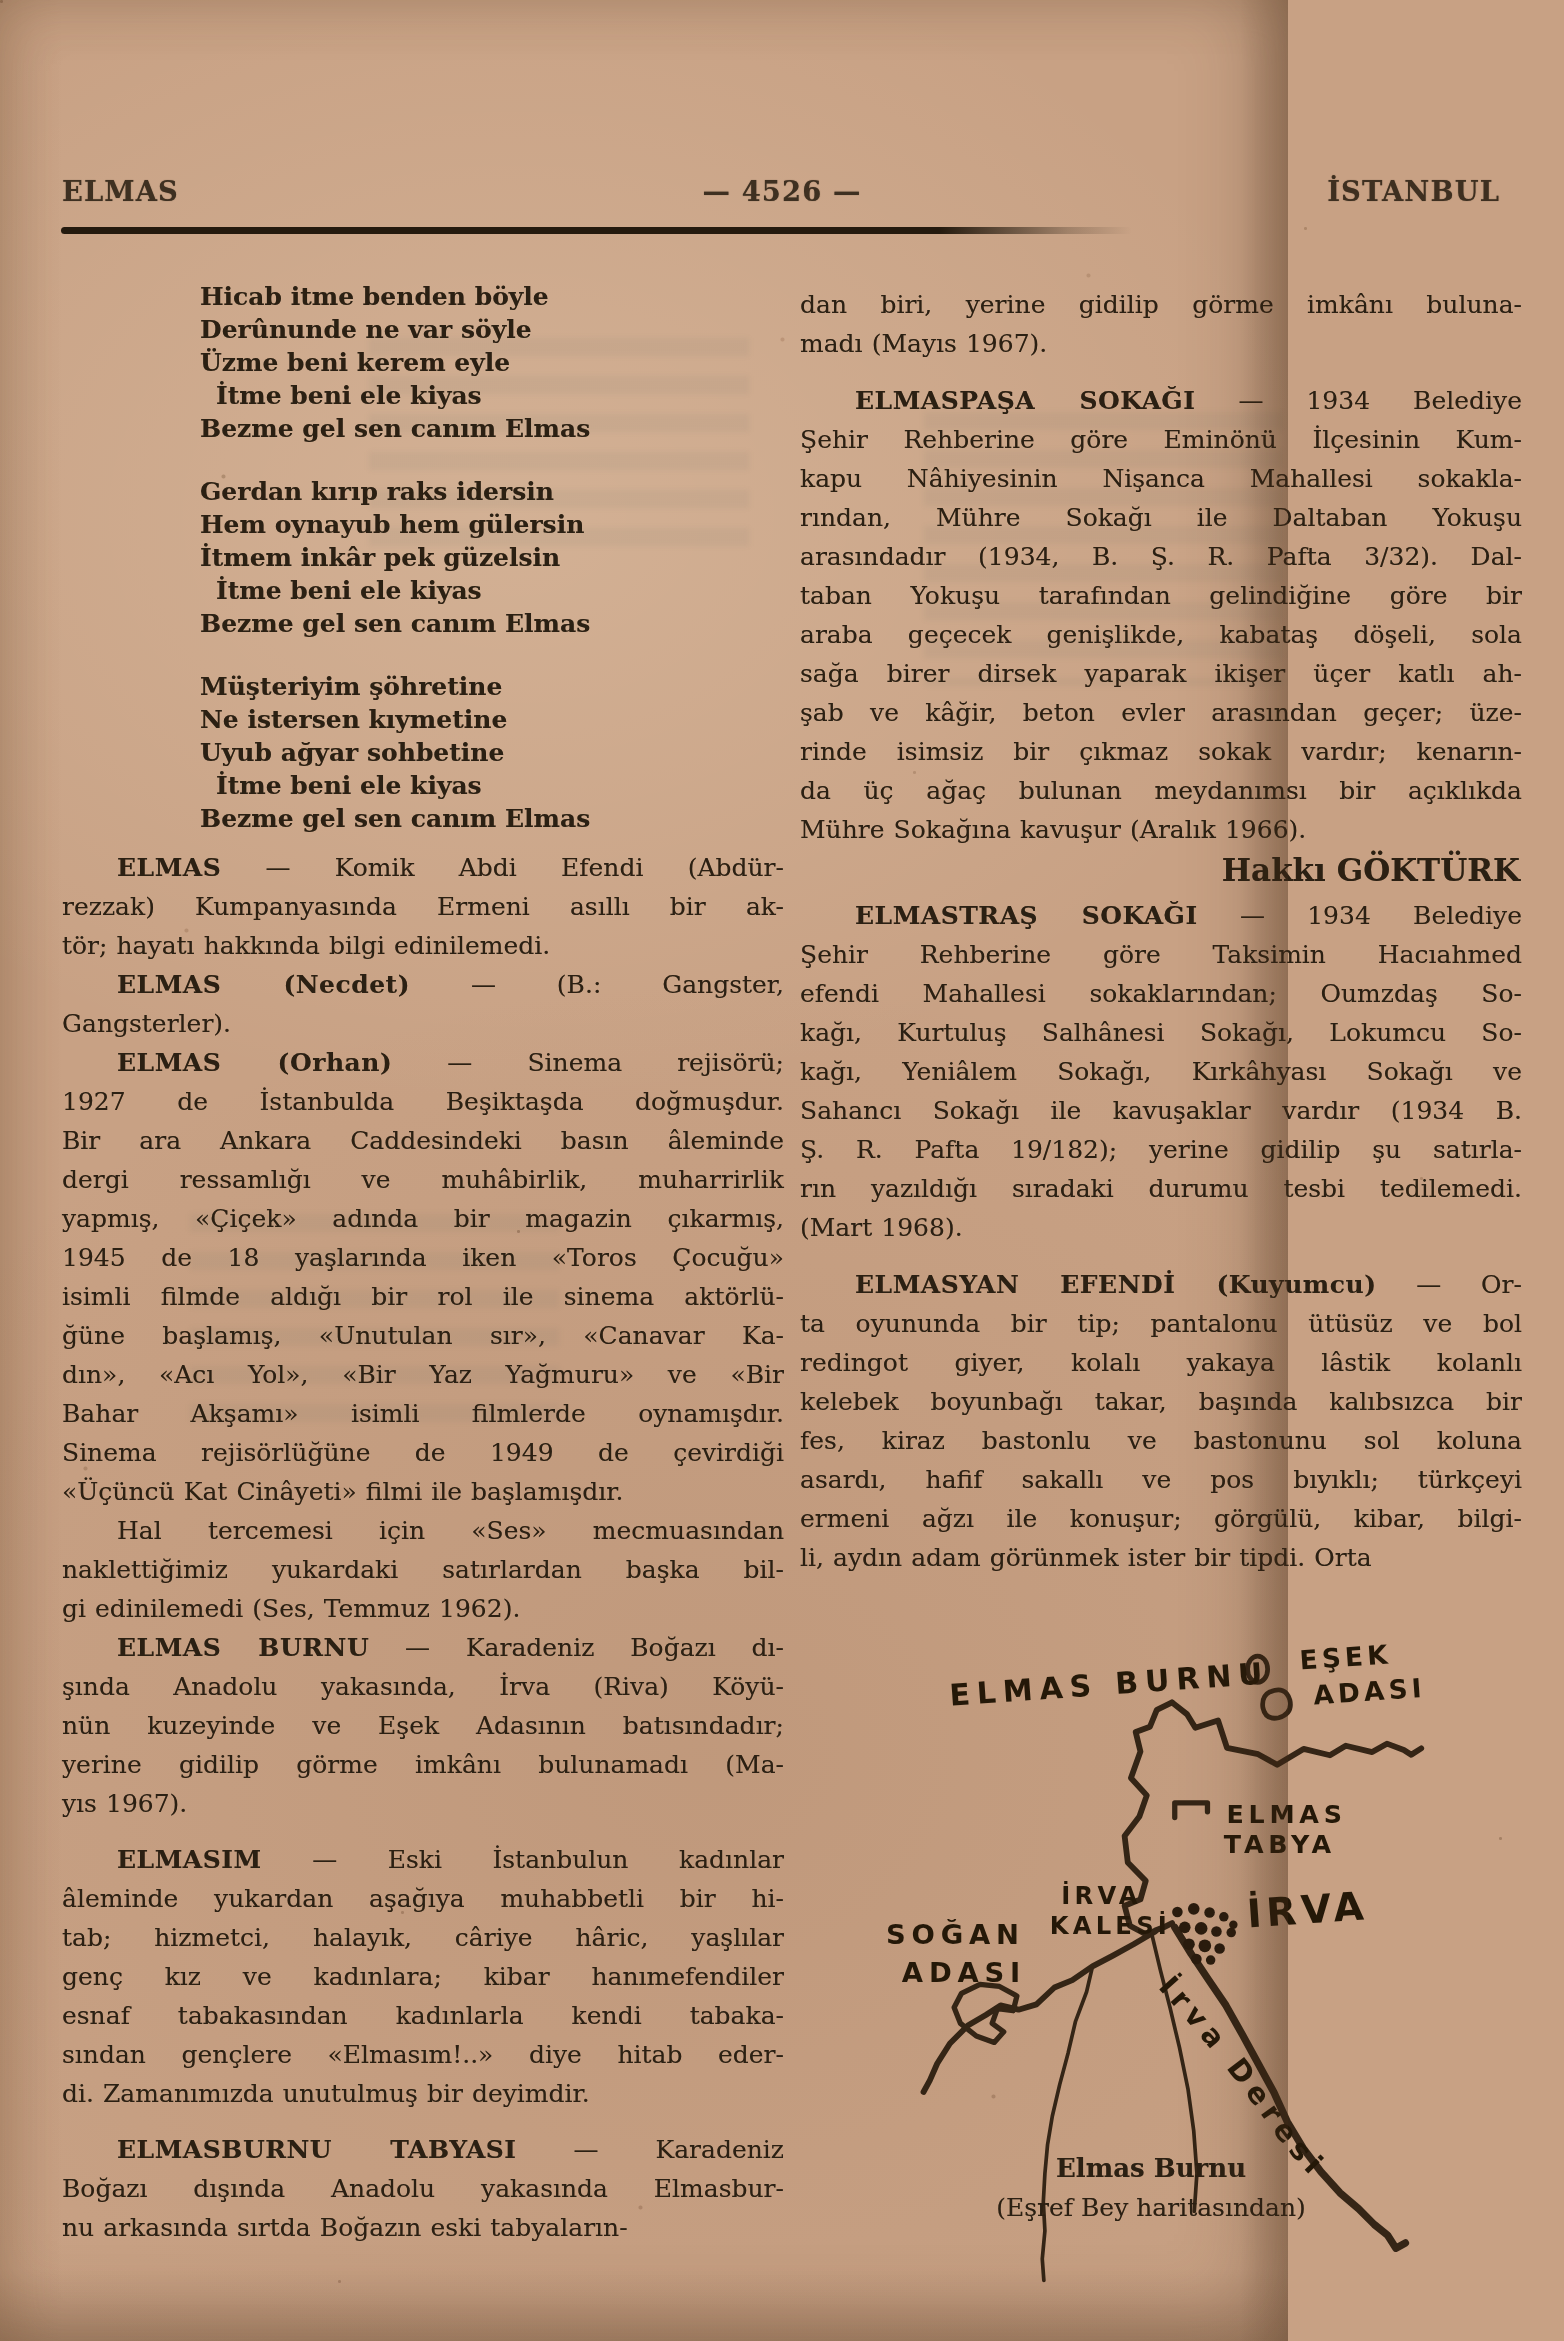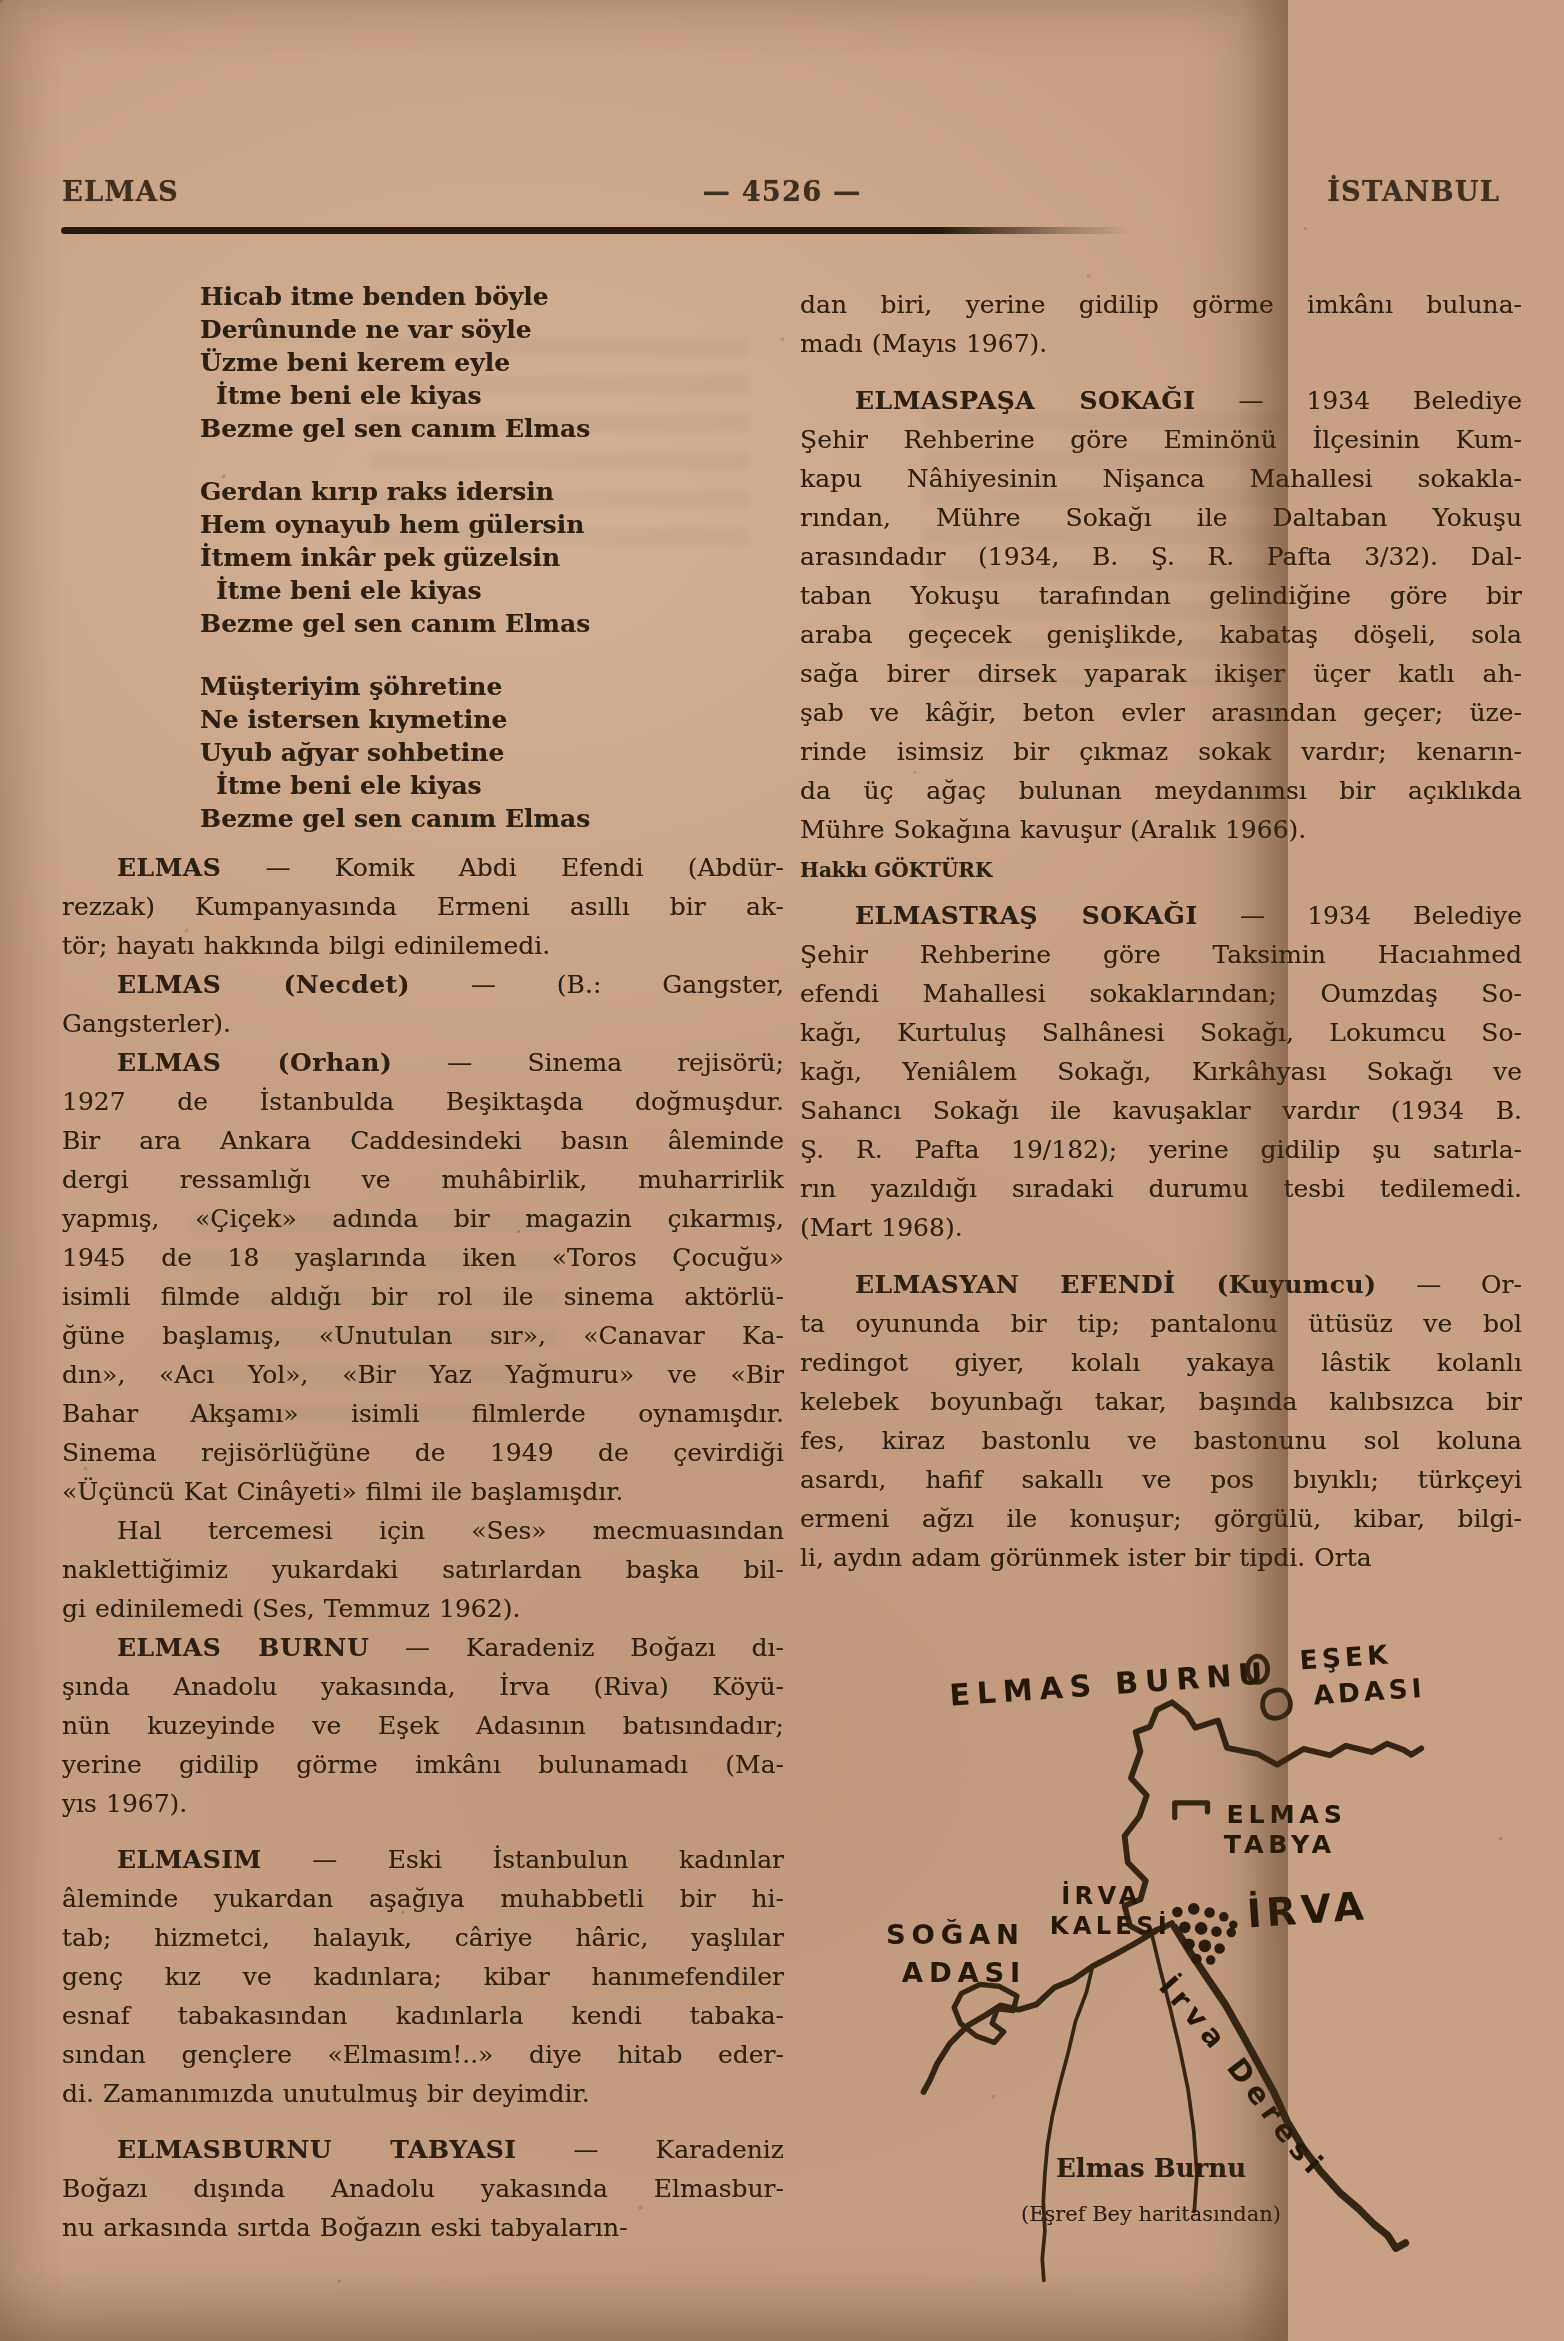--- a/index.html
+++ b/index.html
@@ -57,30 +57,30 @@
   .stanza + .stanza{margin-top:30px;}
   .pline{font-size:25px;line-height:33px;font-weight:700;white-space:nowrap;}
   .pline.ind2{margin-left:16px;}
 
   .bline{font-size:25px;line-height:39px;text-align:justify;text-align-last:justify;word-spacing:1.1px;}
   .bline.last{text-align-last:left;}
   .bline.ind{text-indent:55px;}
   .lead{font-weight:700;letter-spacing:0.5px;}
   .para.gap{margin-top:17px;}
   #right-col .para.gap{margin-top:18px;}
-  .signature{font-size:20px;line-height:39px;font-weight:700;text-align:left;margin:2.1px 2.1px 6.3px 0;}
+  .signature{font-size:31px;line-height:39px;font-weight:700;text-align:right;margin:2.1px 2.1px 6.3px 0;}
 
   
   #map{position:absolute;left:755px;top:1589px;width:792px;height:702px;}
   #map text{fill:#241808;font-family:"DejaVu Sans", sans-serif;font-weight:700;}
 
   .caption{position:absolute;left:755px;top:2152px;width:792px;text-align:center;
     text-shadow:0 0 0.5px rgba(40,25,10,.35);}
   .caption .t1{font-weight:700;font-size:26px;line-height:32px;}
-  .caption .t2{font-size:21px;line-height:30px;margin-top:15px;}
+  .caption .t2{font-size:25px;line-height:30px;margin-top:9px;}
 </style>
 </head>
 <body>
 
 <div id="page">
   <div class="ghost" style="left:369px;top:338px;width:380px;height:227px;"></div>
   <div class="ghost" style="left:924px;top:412px;width:359px;height:274px;"></div>
   <div class="ghost" style="left:190px;top:1214px;width:369px;height:222px;"></div>
 
   <div class="header">

